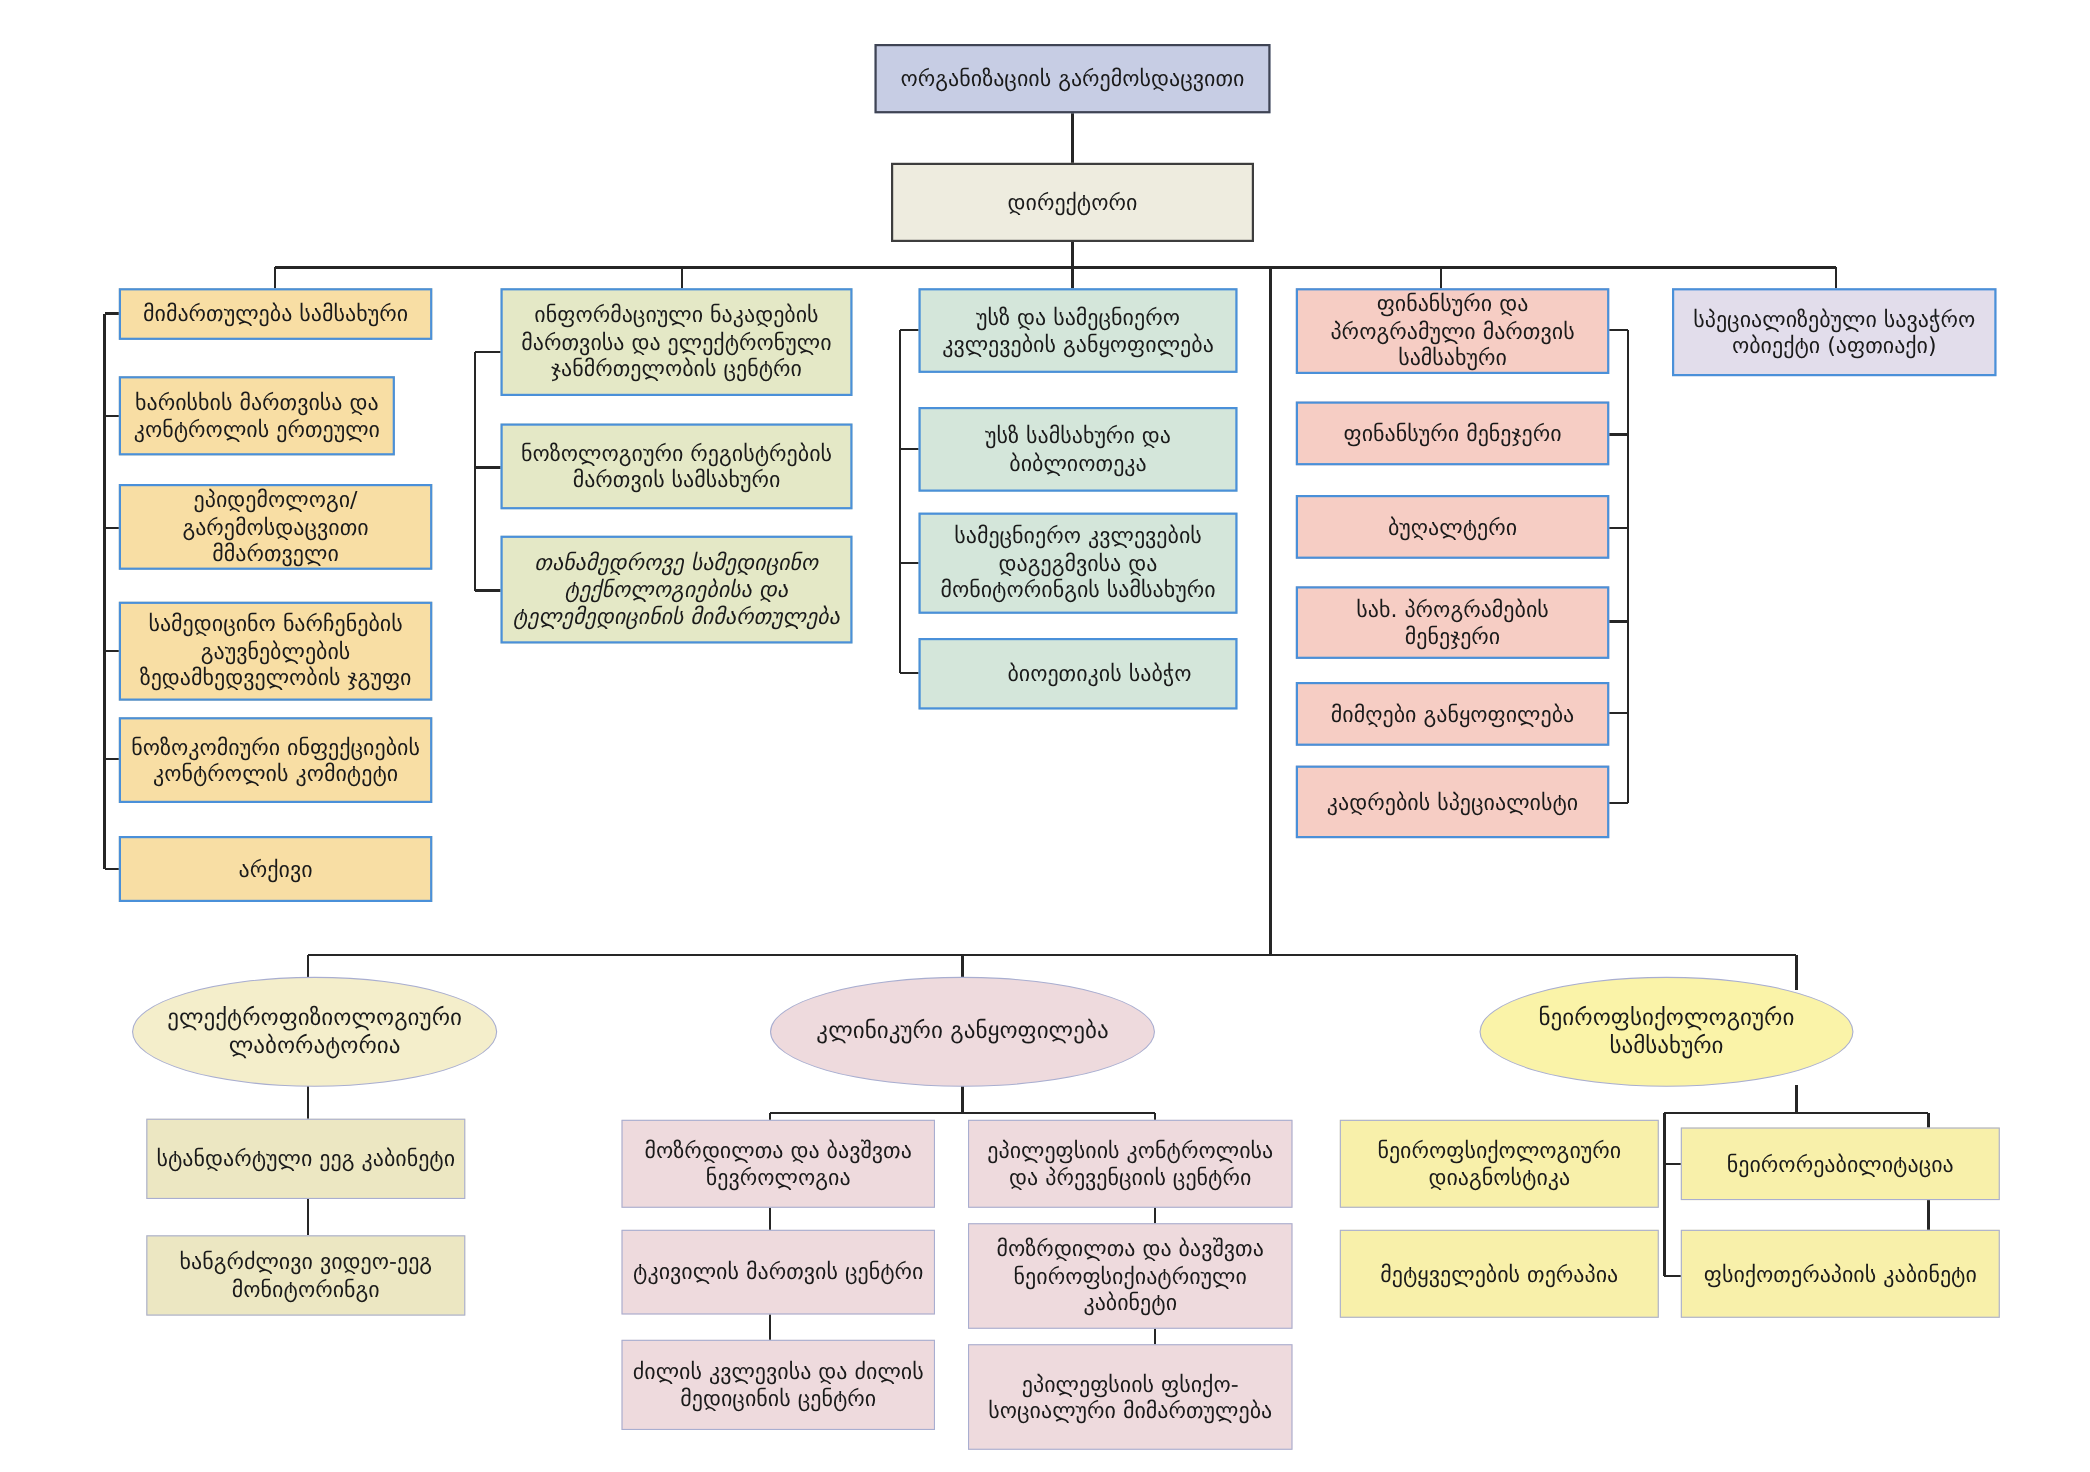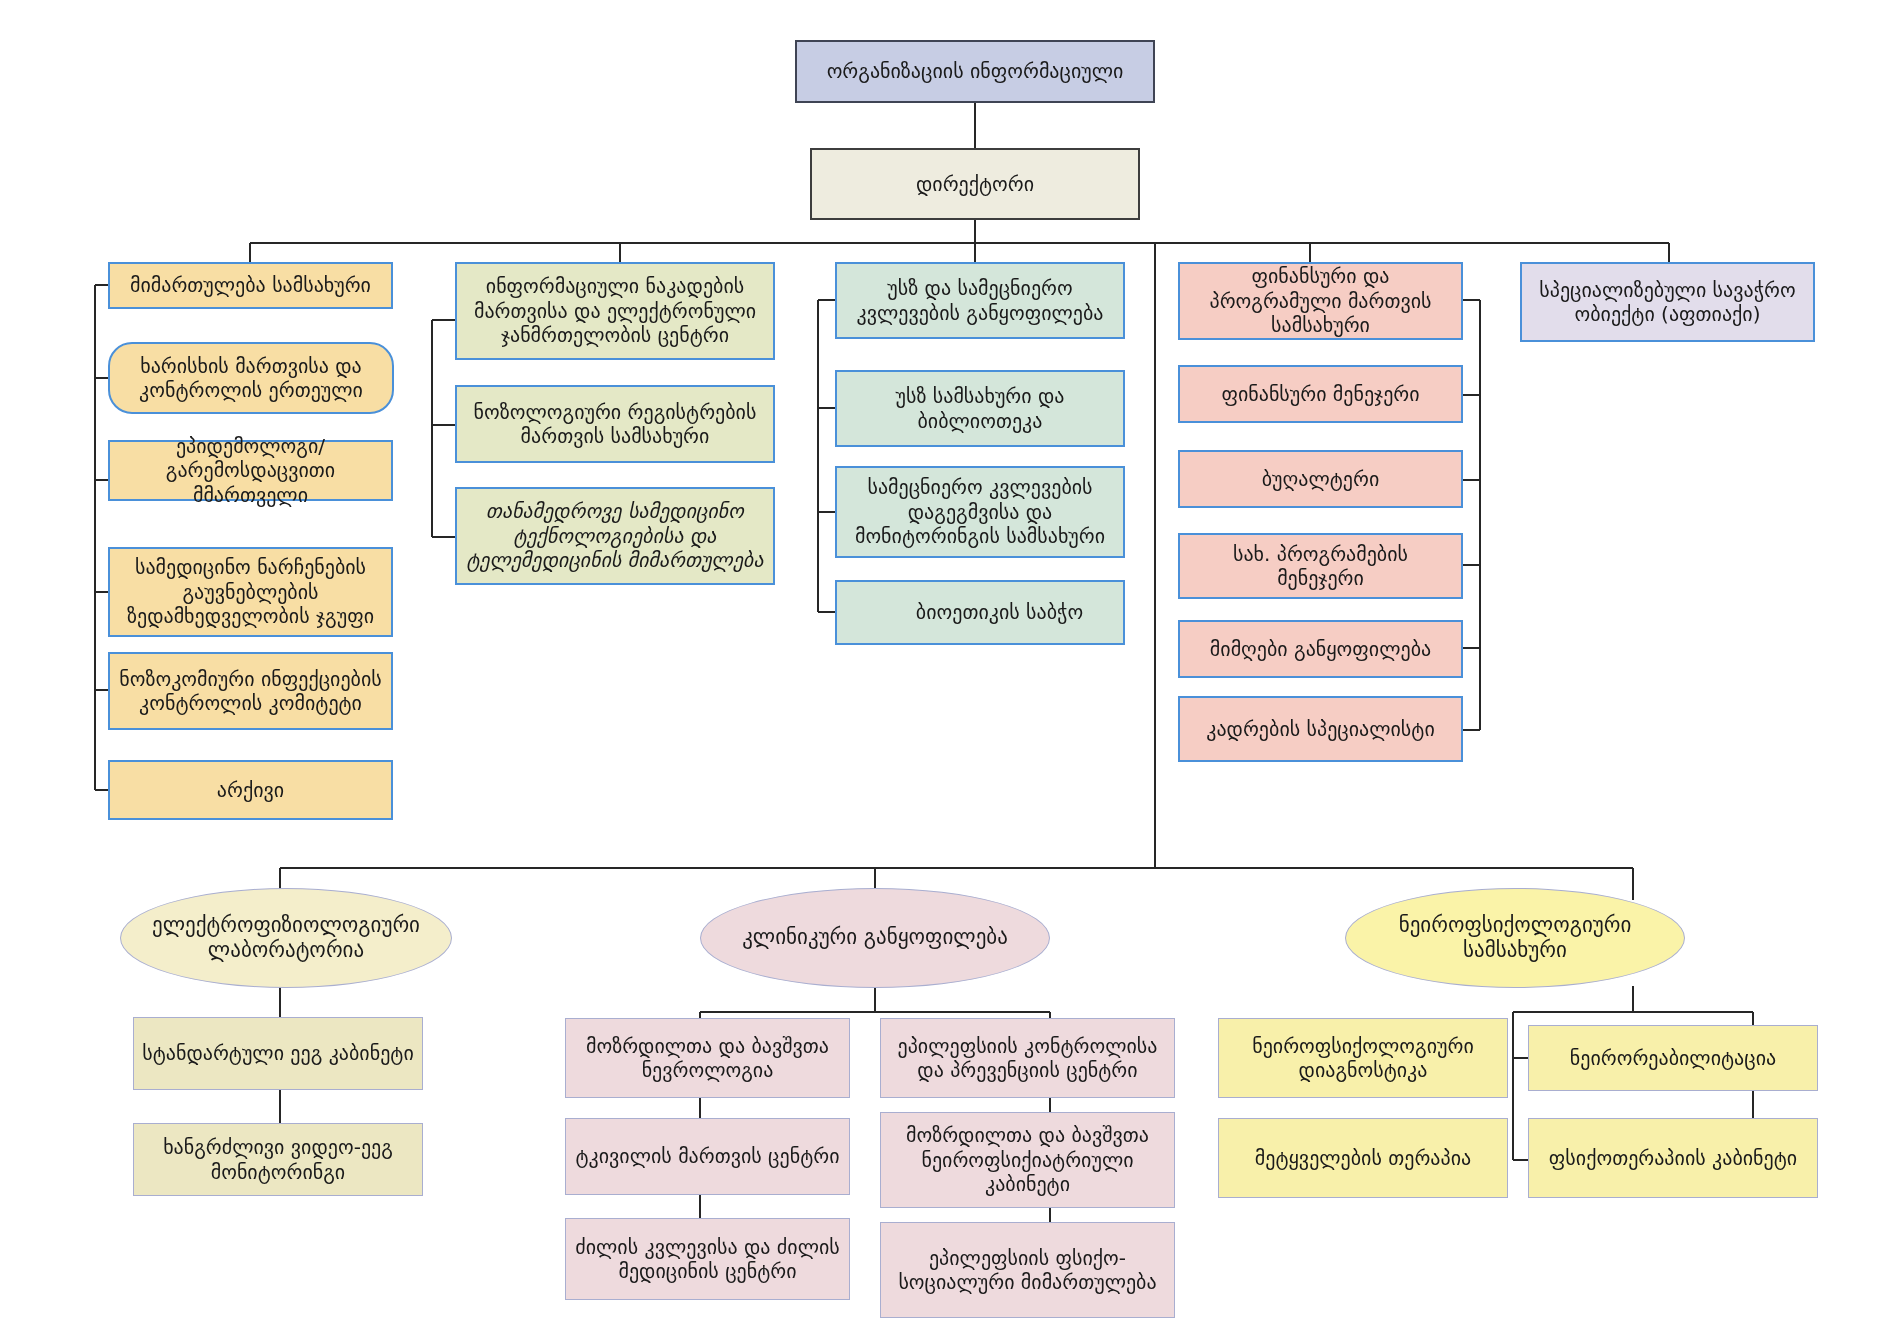--- a/index.html
+++ b/index.html
@@ -180,34 +180,34 @@
       <path d="M 1513 1012 L 1513 1160"></path>
       <path d="M 1753 1012 L 1753 1160"></path>
       <path d="M 1513 1058 L 1530 1058"></path>
       <path d="M 1513 1160 L 1530 1160"></path>
       <path d="M 1736 1058 L 1753 1058"></path>
       <path d="M 1736 1160 L 1753 1160"></path>
     </g>
   </svg>
 
   <div class="node b-founders" style="left:795px; top:40px; width:360px; height:63px;">
-    <span>ორგანიზაციის ინფორმაციული</span>
+    <span>ორგანიზაციის გარემოსდაცვითი</span>
   </div>
 
   <div class="node b-director" style="left:810px; top:148px; width:330px; height:72px;">
     <span>დირექტორი</span>
   </div>
 
   <div class="node b-orange" style="left:108px; top:262px; width:285px; height:47px;">
     <span>მიმართულება სამსახური</span>
   </div>
-  <div class="node b-orange" style="left:108px; top:342px; width:286px; height:72px;border-radius:24px;">
+  <div class="node b-orange" style="left:108px; top:342px; width:251px; height:72px;">
     <span>ხარისხის მართვისა და კონტროლის ერთეული</span>
   </div>
-  <div class="node b-orange" style="left:108px; top:440px; width:285px; height:61px;justify-content:center;">
+  <div class="node b-orange" style="left:108px; top:440px; width:285px; height:78px;justify-content:center;">
     <span>ეპიდემოლოგი/ გარემოსდაცვითი მმართველი</span>
   </div>
   <div class="node b-orange" style="left:108px; top:547px; width:285px; height:90px;">
     <span>სამედიცინო ნარჩენების გაუვნებლების ზედამხედველობის ჯგუფი</span>
   </div>
   <div class="node b-orange" style="left:108px; top:652px; width:285px; height:78px;">
     <span>ნოზოკომიური ინფექციების კონტროლის კომიტეტი</span>
   </div>
   <div class="node b-orange" style="left:108px; top:760px; width:285px; height:60px;">
     <span>არქივი</span>

